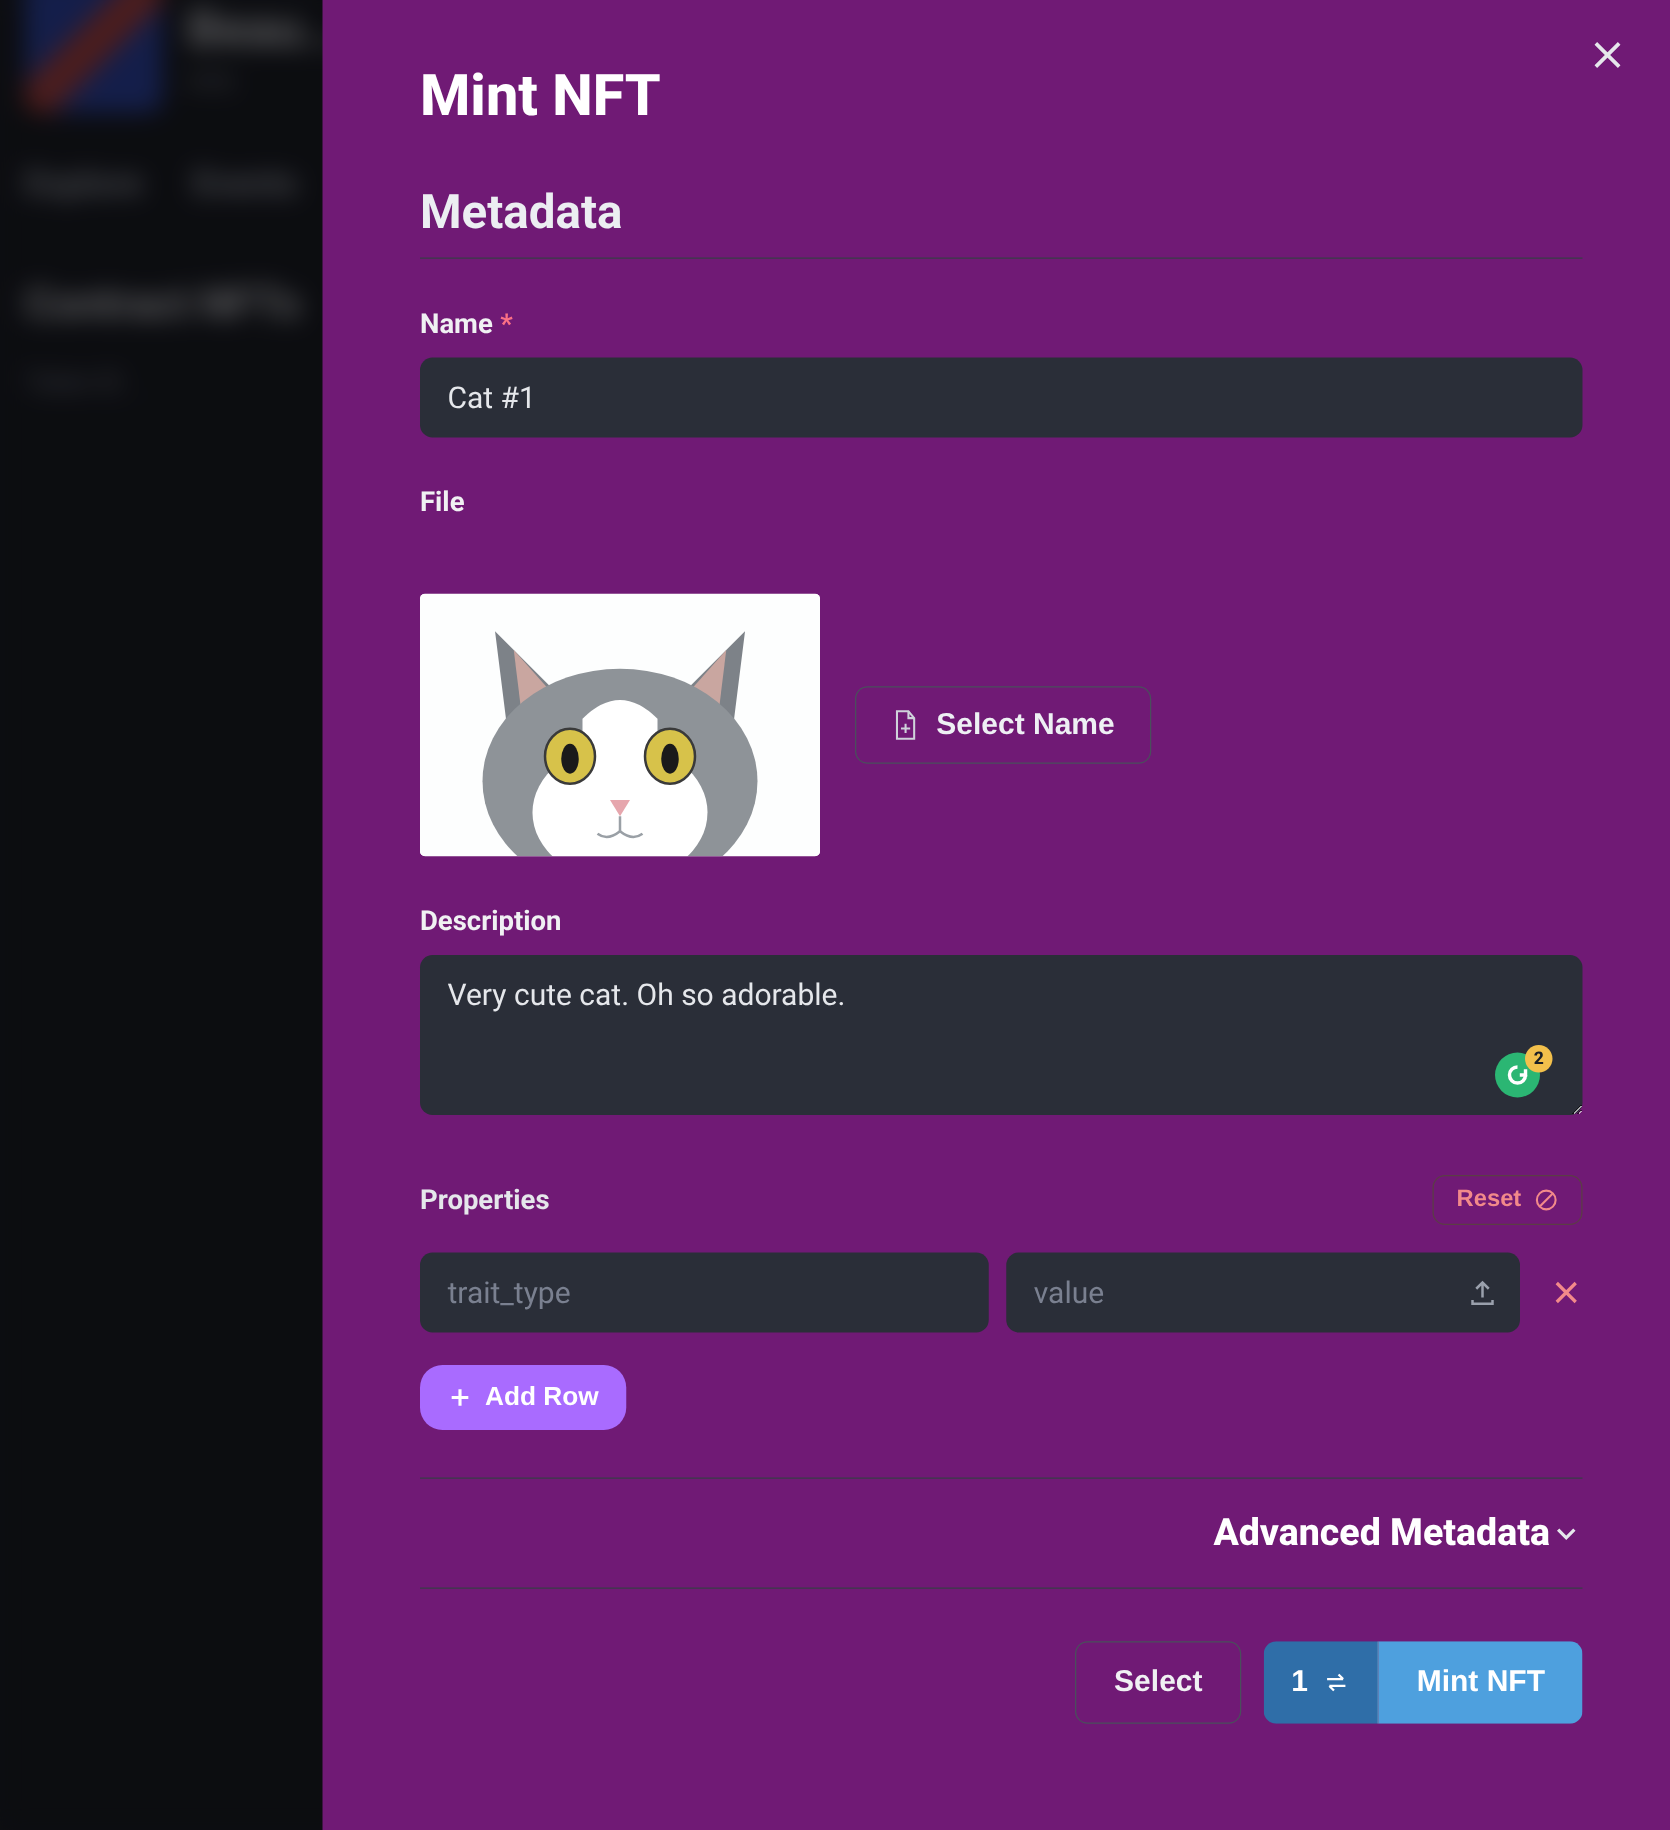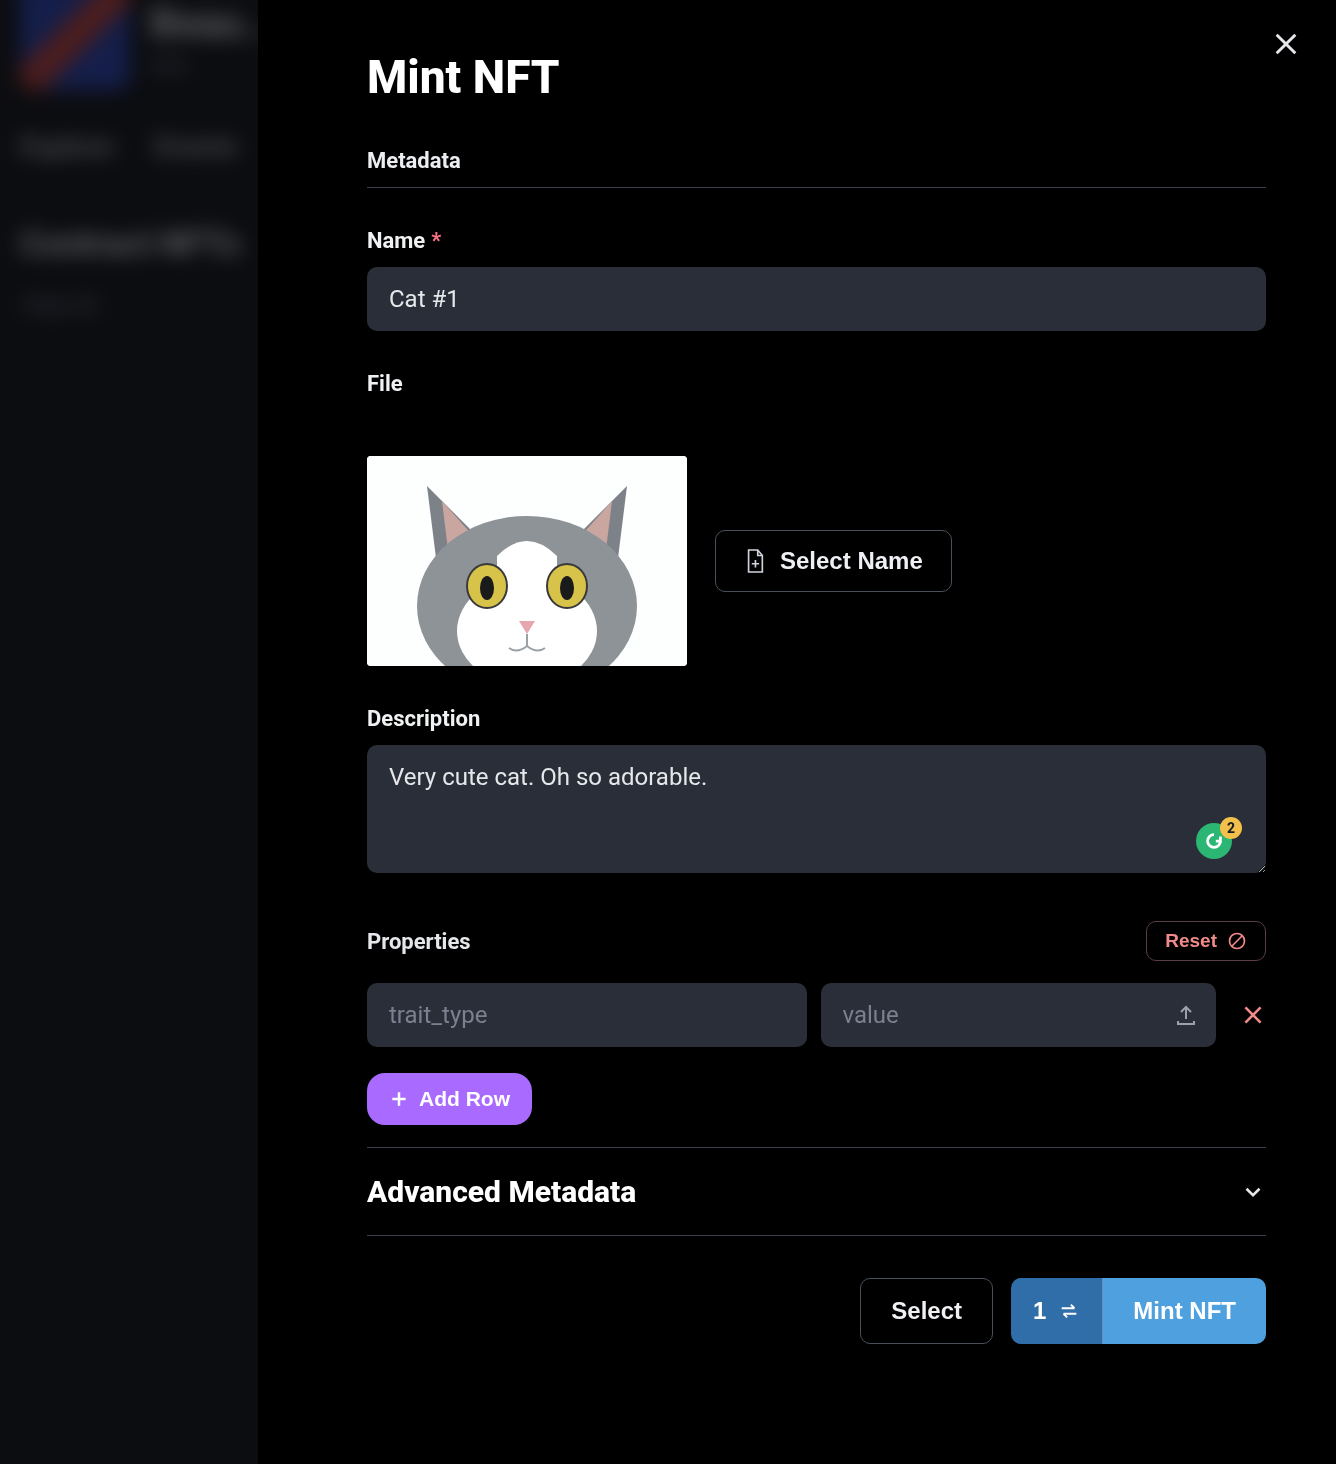--- a/index.html
+++ b/index.html
@@ -25,32 +25,32 @@
   .bg-row .sq { width:90px; height:120px; background:#e5e7eb; border-radius:6px; margin-left:200px;}
 
   
   .overlay {
     position: absolute; inset: 0;
     background: rgba(10,10,12,0.55);
   }
   .modal {
     position: absolute;
     left: 258px; top: 0; right: 0; bottom: 0;
-    background: #000000;
-    padding: 30px 70px 40px 109px;
+    background: #701a75;
+    padding: 30px 70px 40px 78px;
   }
   .close {
     position: absolute; top: 24px; right: 30px;
     width: 40px; height: 40px; cursor: pointer;
     display:flex; align-items:center; justify-content:center;
   }
   .close svg { width: 32px; height: 32px; stroke: #e5e7eb; stroke-width: 2.2; }
 
   h1.title { font-size: 46px; font-weight: 800; color: #fff; margin-top: 20px; }
-  h2.section { font-size: 22px; font-weight: 700; color: #eceef2; margin-top: 44px; }
+  h2.section { font-size: 38px; font-weight: 700; color: #eceef2; margin-top: 44px; }
   .divider { border: none; border-top: 1px solid #393d47; margin-top: 14px; }
 
   .field-label { font-size: 22px; font-weight: 700; color:#f0f1f3; margin-top: 40px; display:flex; gap:6px;}
   .req { color: #fb7185; font-size: 22px; }
 
   .input, .textarea {
     width: 100%; background: #2a2e38; border: none; border-radius: 10px;
     color: #e5e7eb; font-size: 24px; padding: 18px 22px; margin-top: 14px;
     font-family: inherit;
   }
@@ -110,23 +110,23 @@
   .row-x { width:26px; height:26px; stroke:#f28a8a; stroke-width:2.4; cursor:pointer; margin-left:10px; flex-shrink:0;}
 
   .add-row-btn {
     display:inline-flex; align-items:center; gap:10px; margin-top: 26px;
     background:#a96bff; color:#fff; border:none; border-radius:18px;
     padding: 14px 22px; font-size:21px; font-weight:800; cursor:pointer;
   }
   .add-row-btn svg { width:20px; height:20px; stroke:#fff; stroke-width:3; }
 
   .adv-row {
-    display:flex; align-items:center; justify-content:space-between;
+    display:flex; align-items:center; justify-content:flex-end;
     border-top:1px solid #393d47; border-bottom:1px solid #393d47;
-    margin-top: 22px; padding: 26px 0; cursor:pointer;
+    margin-top: 38px; padding: 26px 0; cursor:pointer;
   }
   .adv-row .t { font-size: 30px; font-weight:800; color:#fff; }
   .adv-row svg { width:26px; height:26px; stroke:#e5e7eb; stroke-width:2.4; fill:none;}
 
   .footer { display:flex; justify-content:flex-end; gap: 18px; margin-top: 42px; align-items:stretch;}
   .btn-cancel {
     border:1.5px solid #4a4f5c; background:transparent; color:#f0f1f3;
     border-radius:10px; padding: 18px 30px; font-size:24px; font-weight:800; cursor:pointer;
   }
   .mint-group { display:flex; border-radius:10px; overflow:hidden; }

